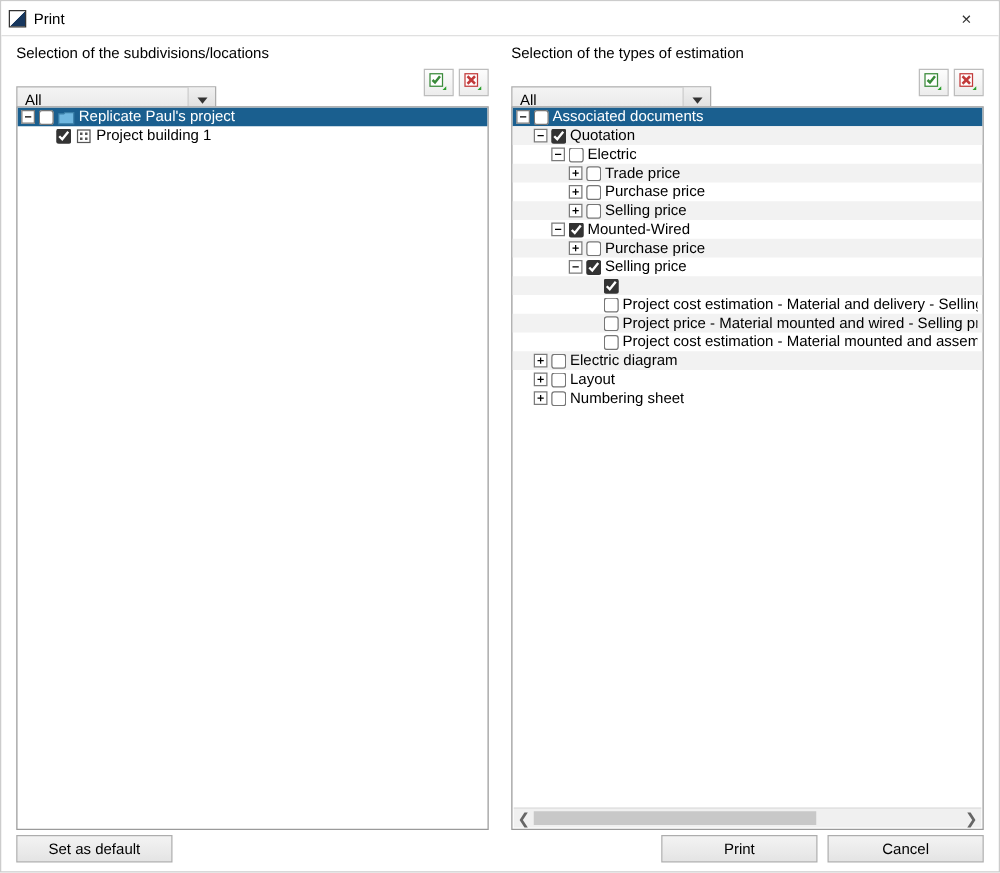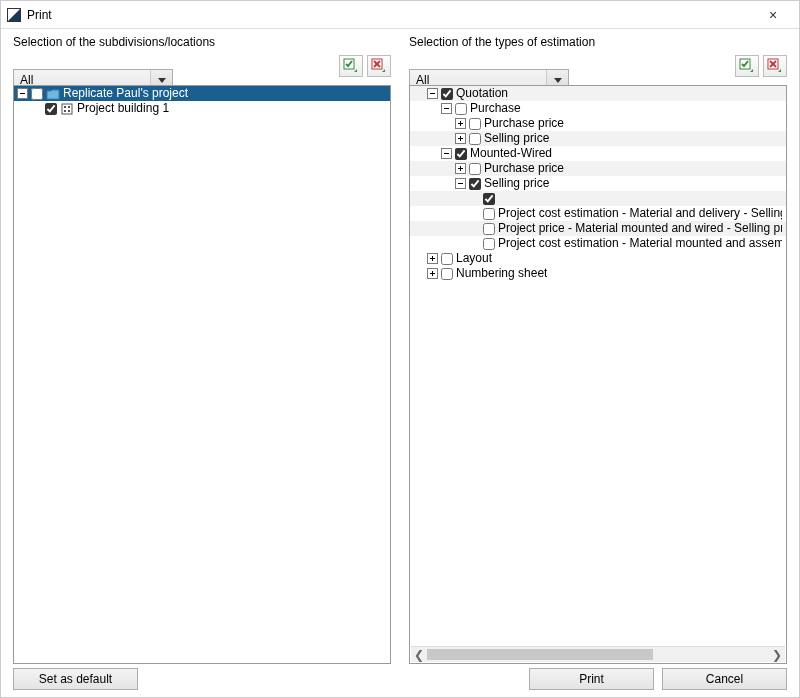--- a/index.html
+++ b/index.html
@@ -267,31 +267,43 @@
         <svg viewBox="0 0 16 16">
             <rect x="1" y="1" width="10" height="10" fill="#fff" stroke="#c23a3a"></rect>
             <line x1="3" y1="3" x2="9" y2="9" stroke="#c23a3a" stroke-width="2"></line>
             <line x1="9" y1="3" x2="3" y2="9" stroke="#c23a3a" stroke-width="2"></line>
             <path d="M11 14 L14 11 L14 14 Z" fill="#2aa02a"></path>
           </svg>
       </div>
     </div>
     <div class="tree-container">
       <div class="tree" id="right-tree" style="bottom:17px;">
+          <div class="tree-row sel">
+            <span class="indent" style="width: 3px;"></span>
+            <span class="expander"></span>
+            <input type="checkbox" class="treechk" style="">
+            <span class="row-label">Associated documents</span>
+          </div>
           <div class="tree-row alt">
             <span class="indent" style="width: 17px;"></span>
             <span class="expander"></span>
             <input type="checkbox" class="treechk" checked="" style="">
             <span class="row-label">Quotation</span>
           </div>
           <div class="tree-row">
             <span class="indent" style="width: 31px;"></span>
             <span class="expander"></span>
             <input type="checkbox" class="treechk" style="">
-            <span class="row-label">Purchase</span>
+            <span class="row-label">Electric</span>
+          </div>
+          <div class="tree-row alt">
+            <span class="indent" style="width: 45px;"></span>
+            <span class="expander plus"></span>
+            <input type="checkbox" class="treechk" style="">
+            <span class="row-label">Trade price</span>
           </div>
           <div class="tree-row">
             <span class="indent" style="width: 45px;"></span>
             <span class="expander plus"></span>
             <input type="checkbox" class="treechk" style="">
             <span class="row-label">Purchase price</span>
           </div>
           <div class="tree-row alt">
             <span class="indent" style="width: 45px;"></span>
             <span class="expander plus"></span>
@@ -331,20 +343,26 @@
             <span class="indent" style="width: 59px;"></span>
             <span class="expander-space"></span>
             <input type="checkbox" class="treechk" style="">
             <span class="row-label">Project price - Material mounted and wired - Selling price</span>
           </div>
           <div class="tree-row">
             <span class="indent" style="width: 59px;"></span>
             <span class="expander-space"></span>
             <input type="checkbox" class="treechk" style="">
             <span class="row-label">Project cost estimation - Material mounted and assembled</span>
+          </div>
+          <div class="tree-row alt">
+            <span class="indent" style="width: 17px;"></span>
+            <span class="expander plus"></span>
+            <input type="checkbox" class="treechk" style="">
+            <span class="row-label">Electric diagram</span>
           </div>
           <div class="tree-row">
             <span class="indent" style="width: 17px;"></span>
             <span class="expander plus"></span>
             <input type="checkbox" class="treechk" style="">
             <span class="row-label">Layout</span>
           </div>
           <div class="tree-row">
             <span class="indent" style="width: 17px;"></span>
             <span class="expander plus"></span>

